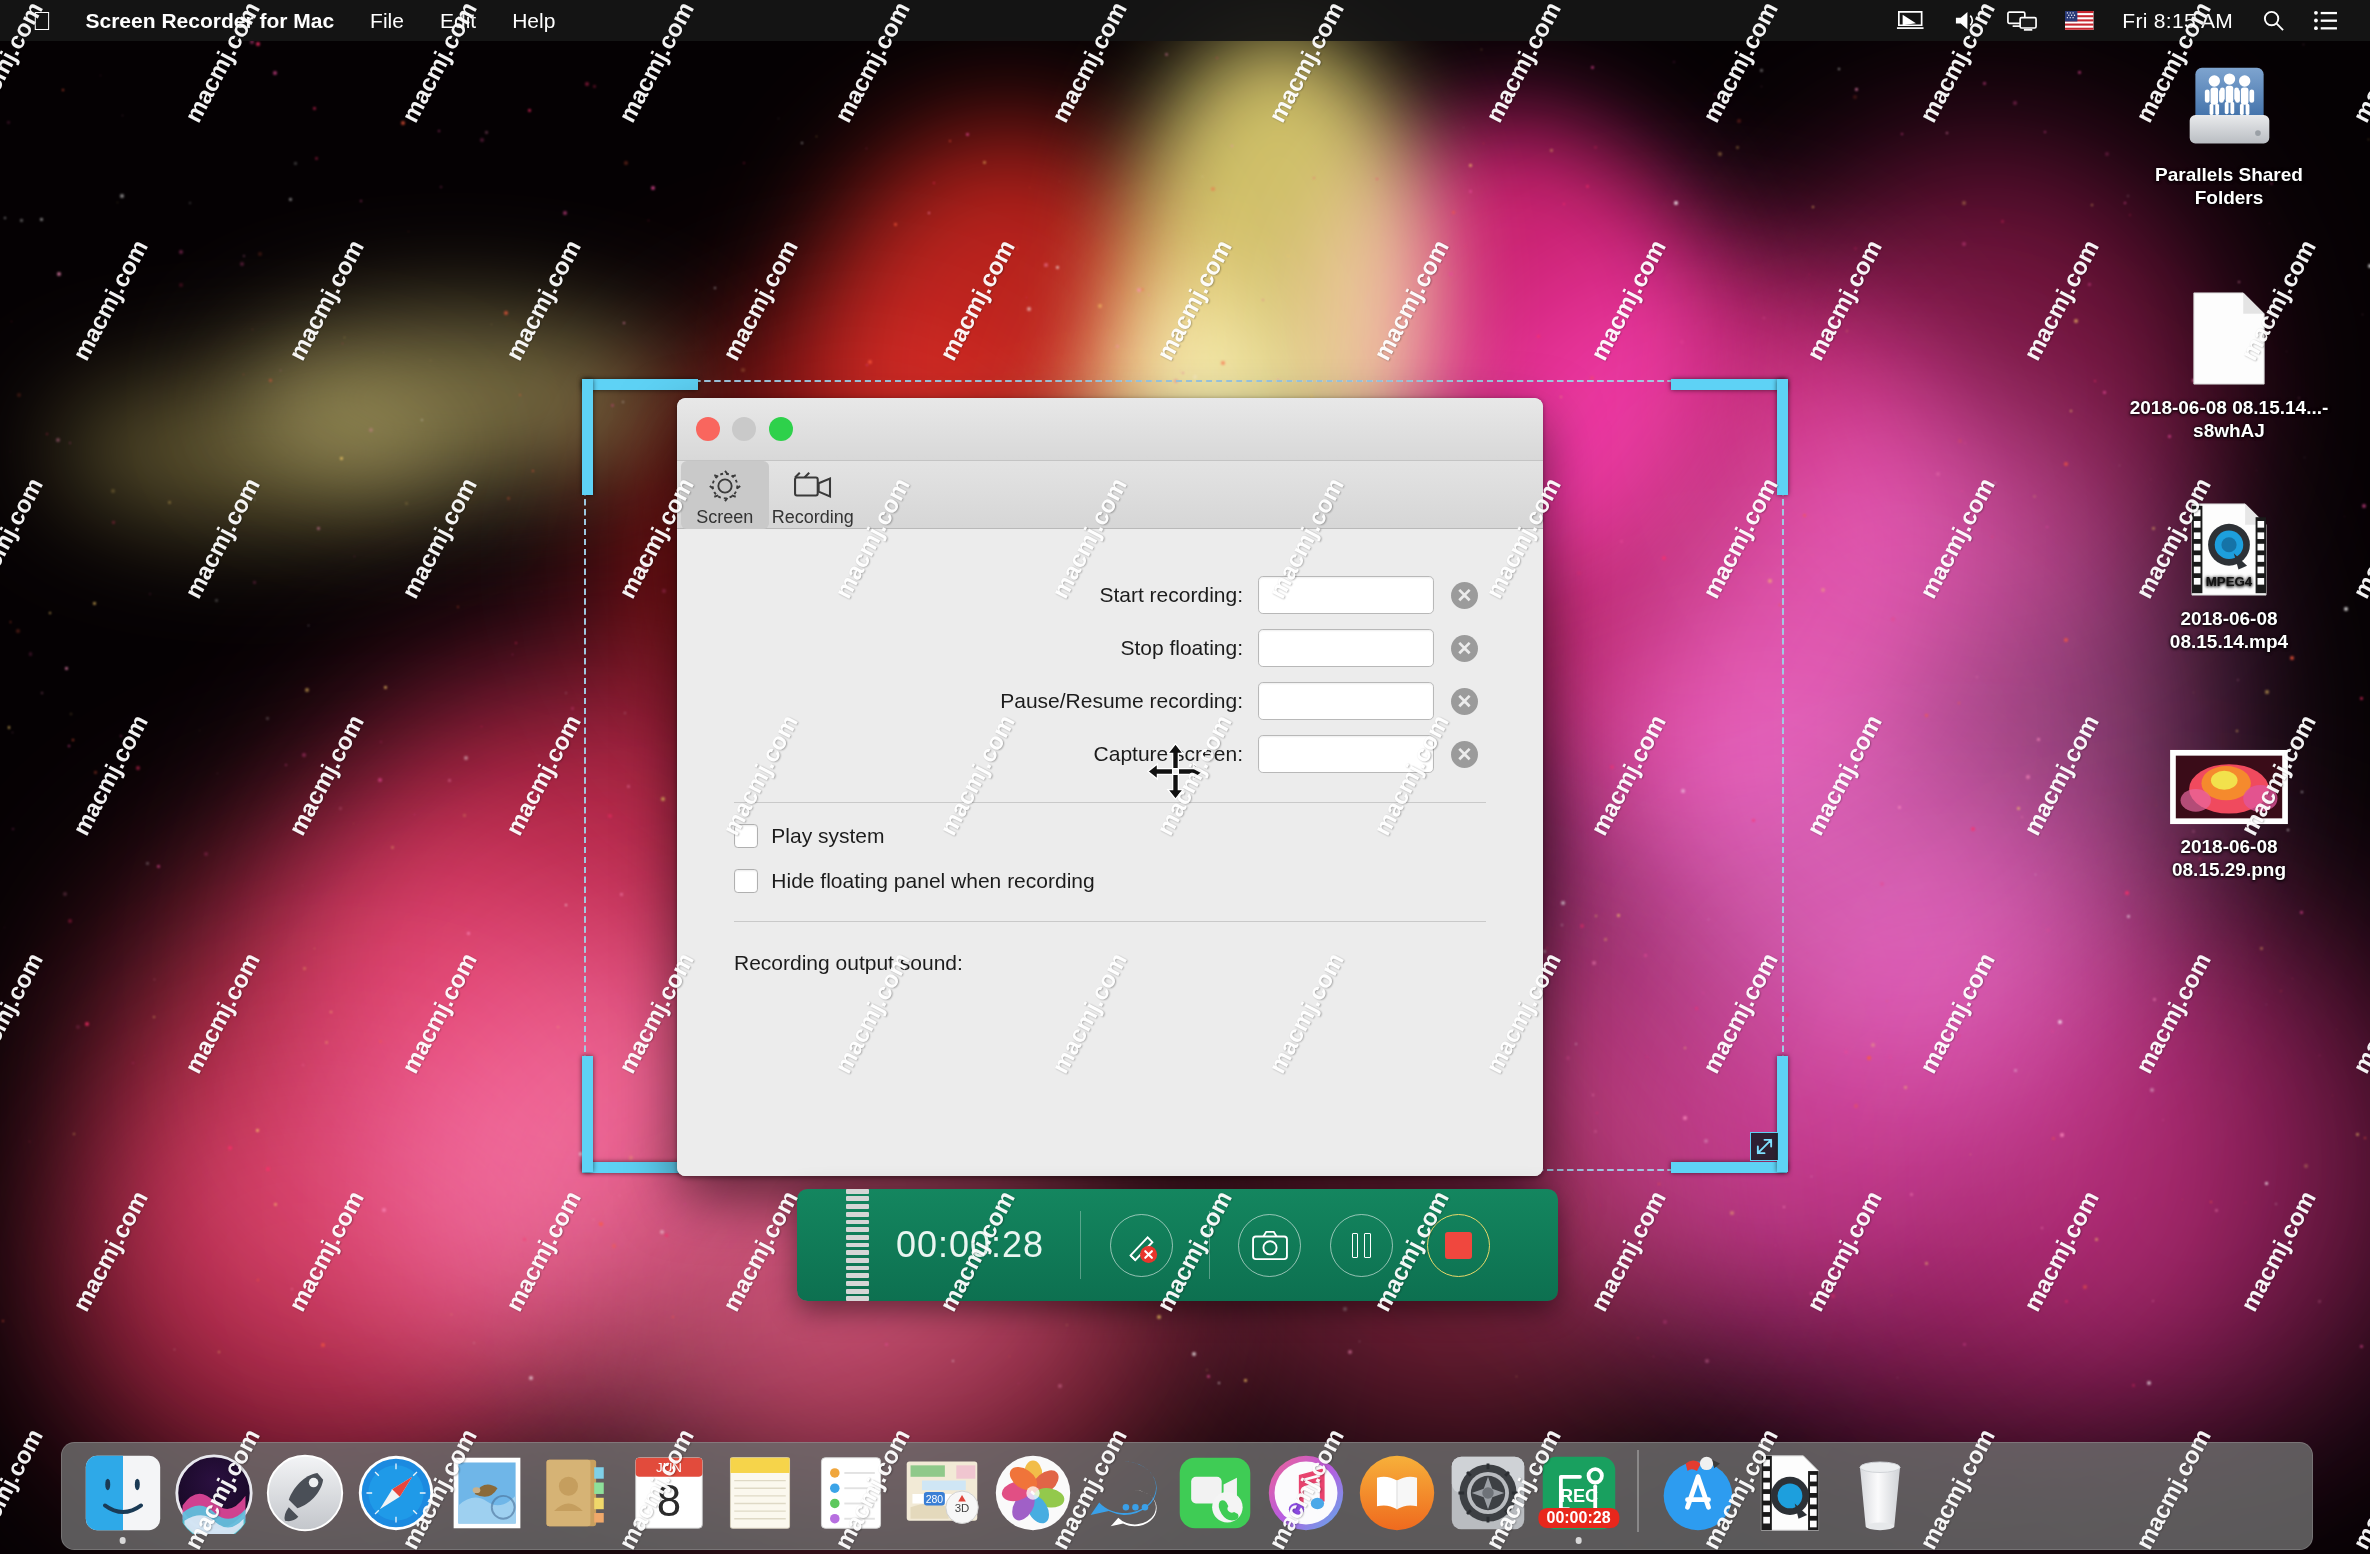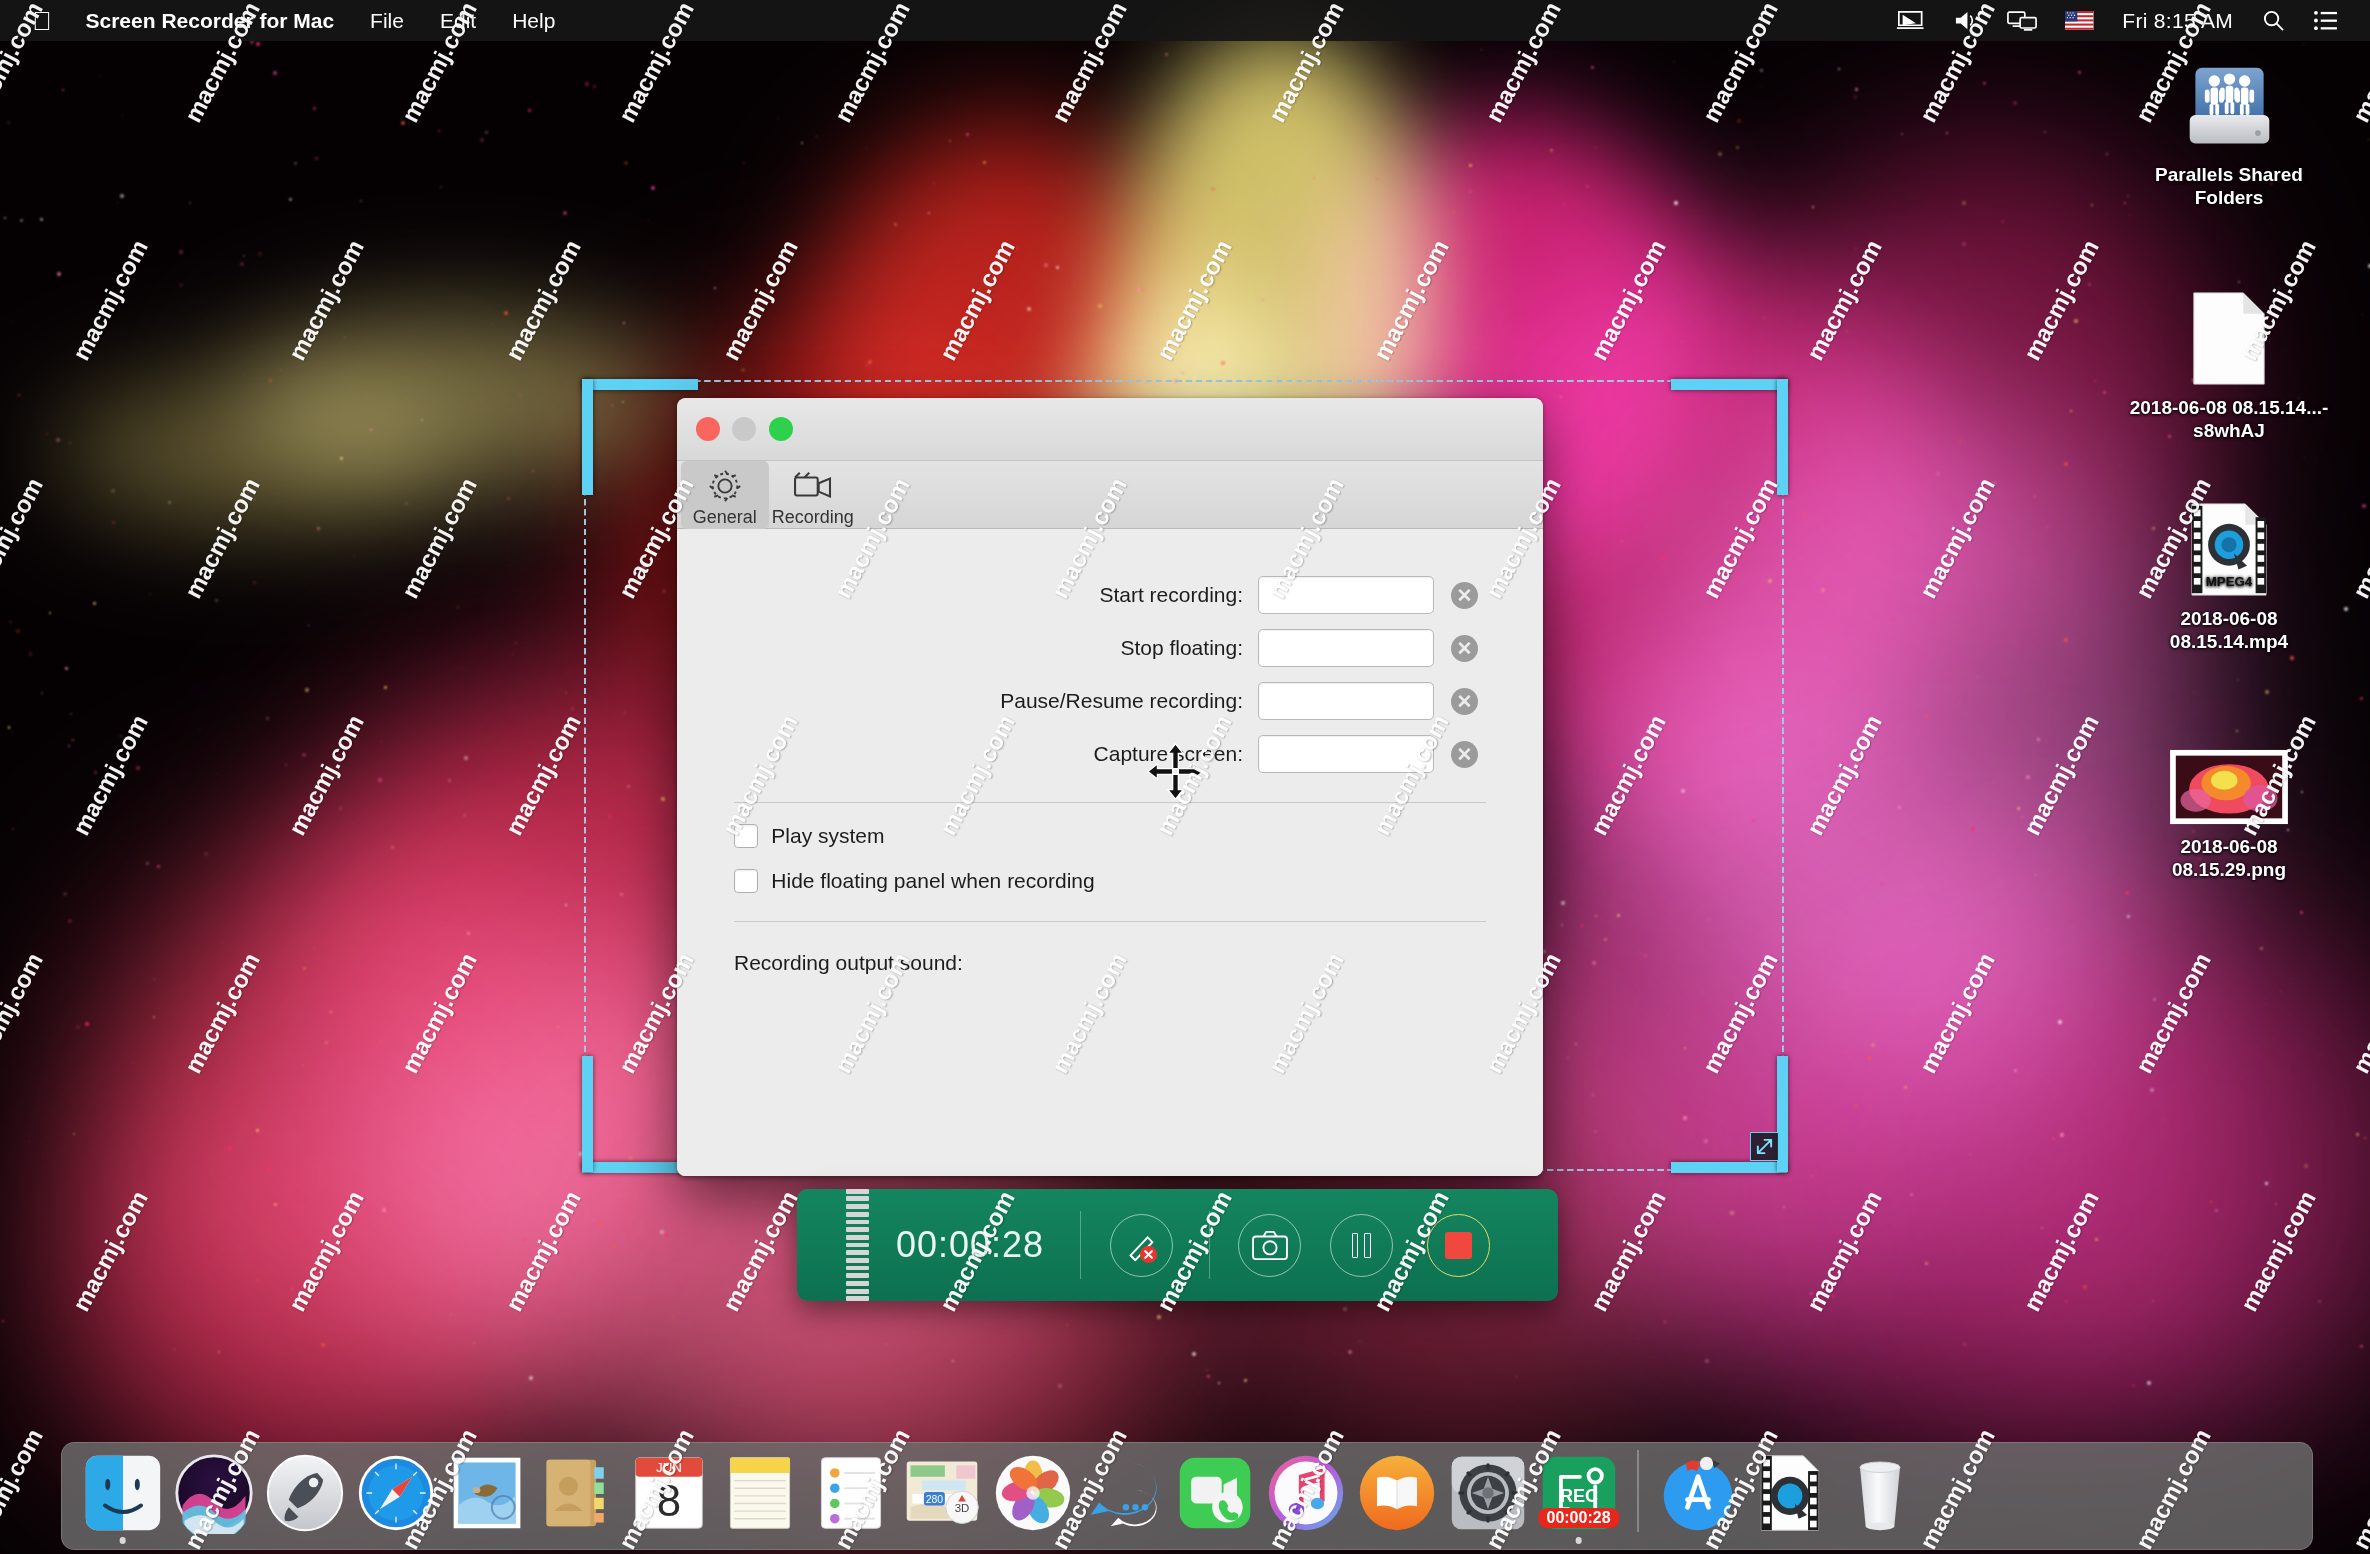--- a/index.html
+++ b/index.html
@@ -968,21 +968,21 @@
         <span class="ic">
           <svg width="38" height="38" viewBox="0 0 40 40">
             <g fill="none" stroke="#3a3a3a" stroke-width="2">
               <circle cx="20" cy="20" r="7"></circle>
               <path d="M20 4 l2.6 3.4 M20 36 l2.6-3.4 M4 20 l3.4 2.6 M36 20 l-3.4 2.6
                        M8.7 8.7 l4.2 1.4 M31.3 31.3 l-4.2-1.4 M8.7 31.3 l4.2-1.4 M31.3 8.7 l-4.2 1.4"></path>
               <circle cx="20" cy="20" r="13" stroke-dasharray="3 3.2"></circle>
             </g>
           </svg>
         </span>
-        <span>General</span>
+        <span>Screen</span>
       </div>
       <div class="tb-tab">
         <span class="ic">
           <svg width="42" height="34" viewBox="0 0 44 36">
             <g fill="none" stroke="#3a3a3a" stroke-width="2.2">
               <rect x="3" y="9" width="24" height="19" rx="2"></rect>
               <path d="M28 15 l12 -5 v19 l-12 -5 z"></path>
               <path d="M3 9 l5 -5 M13 9 l5 -5"></path>
             </g>
           </svg>

